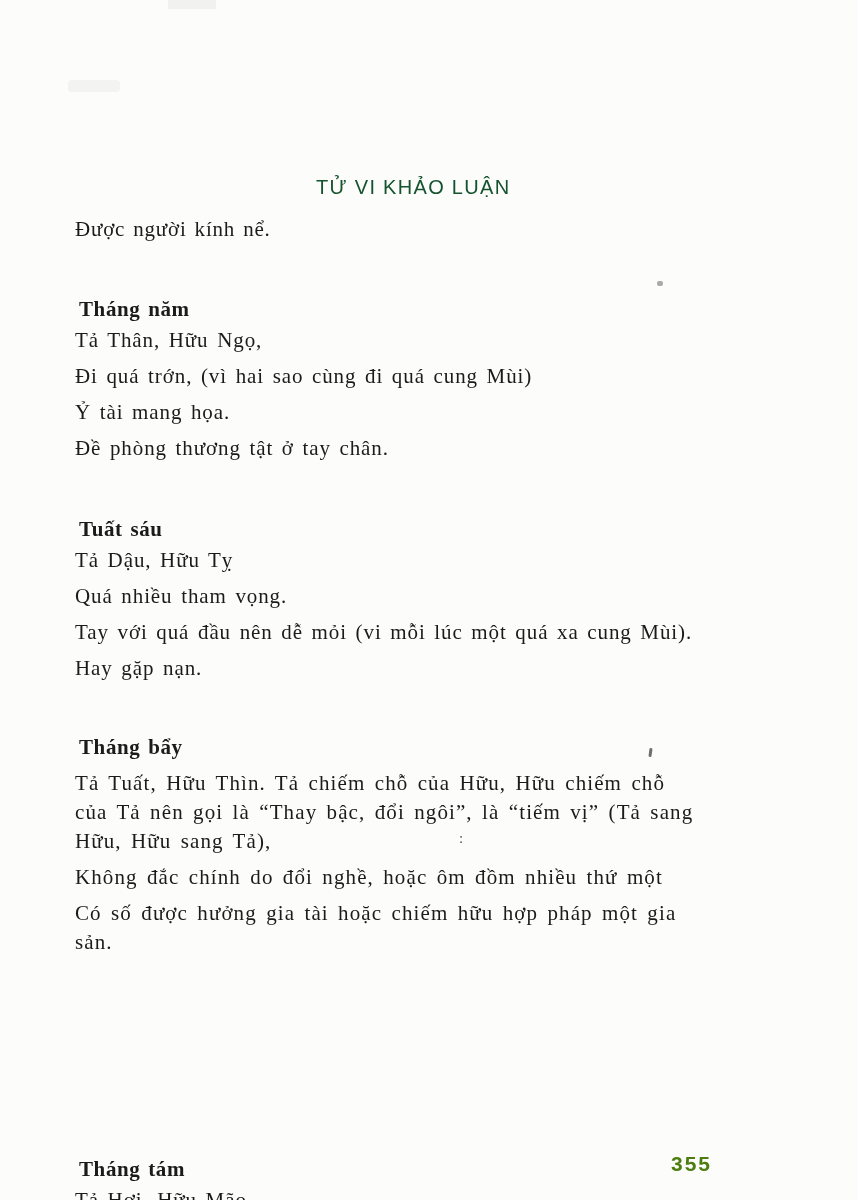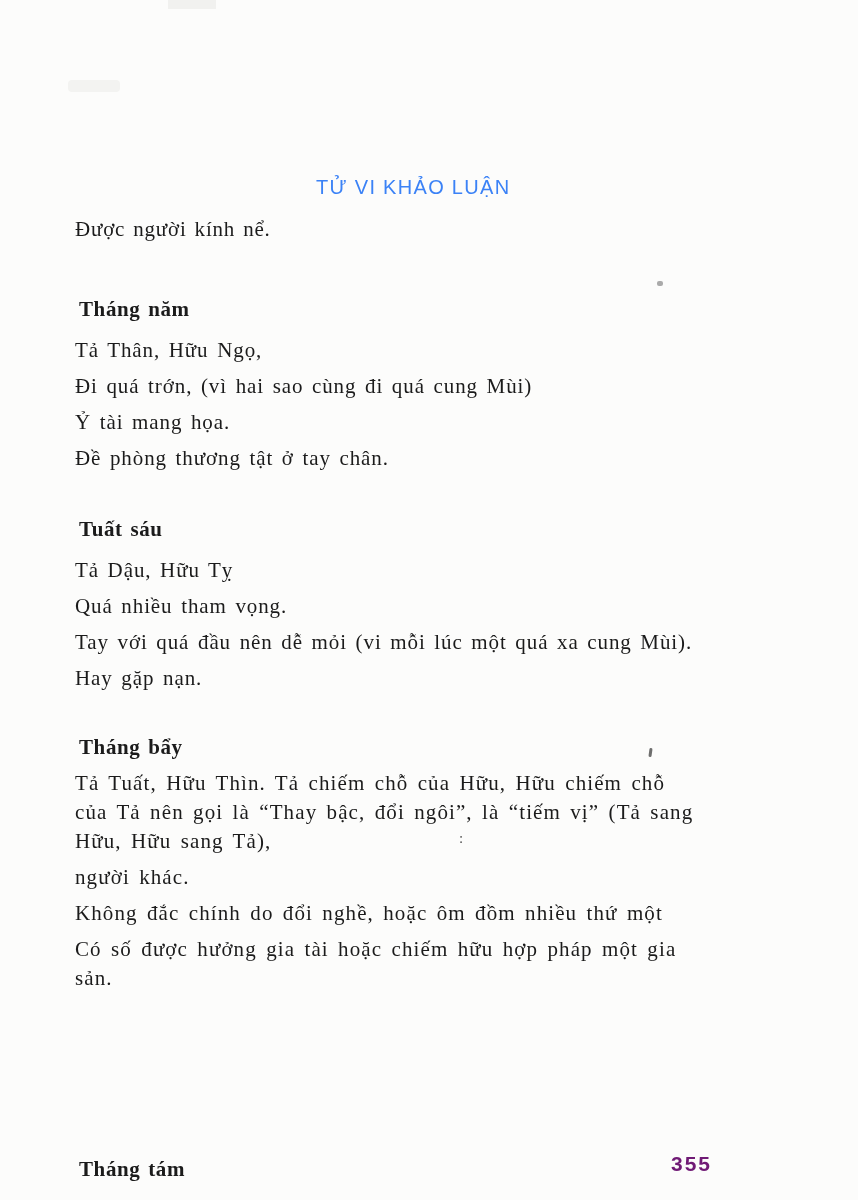--- a/index.html
+++ b/index.html
@@ -11,40 +11,40 @@
     font-family: "Liberation Serif", serif;
     color: #1b1b1b;
   }
   .abs { position: absolute; }
 
   .title {
     left: 316px; top: 176px;
     font-family: "Liberation Sans", sans-serif;
     font-size: 20px;
     letter-spacing: 1.3px;
-    color: #3b82f6;
+    color: #14532d;
     white-space: nowrap;
   }
   .intro {
     left: 75px; top: 217px;
     font-size: 21px;
     letter-spacing: 0.8px; word-spacing: 2px;
     white-space: nowrap;
   }
 
   .section { left: 75px; right: 60px; }
   .section h3 {
     margin: 0 0 0 4px;
     font-size: 21px;
     font-weight: bold;
     line-height: 26px;
     letter-spacing: 0.6px; word-spacing: 2px;
     white-space: nowrap;
   }
-  .lines { margin-top: 10px; }
+  .lines { }
   .line {
     font-size: 21px;
     line-height: 36px;
     letter-spacing: 0.9px; word-spacing: 2.5px;
     white-space: nowrap;
   }
   .paras { margin-top: 9px; }
   .para { margin: 0 0 7px 0; }
   .pline {
     font-size: 21px;
@@ -52,21 +52,21 @@
     letter-spacing: 1.1px; word-spacing: 3px;
     white-space: nowrap;
   }
 
   .page-number {
     left: 671px; top: 1152px;
     font-family: "Liberation Sans", sans-serif;
     font-weight: bold;
     font-size: 21px;
     letter-spacing: 2px;
-    color: #701a75;
+    color: #4d7c0f;
   }
 
   
   .speck-dot   { left: 657px; top: 281px; width: 6px; height: 5px; background: #8f8f8f; border-radius: 2px; opacity: .75; }
   .speck-tick  { left: 649px; top: 748px; width: 3px; height: 9px; background: #4a4a4a; border-radius: 2px; transform: rotate(8deg); opacity: .8; }
   .speck-colon { left: 459px; top: 830px; font-size: 15px; color: #555; font-family: "Liberation Serif", serif; }
   .smudge-a { left: 168px; top: 0;    width: 48px; height: 9px;  background: #f1f1ef; }
   .smudge-b { left: 68px;  top: 80px; width: 52px; height: 12px; background: #f3f3f1; border-radius: 4px; }
 </style>
 </head>
@@ -107,21 +107,20 @@
 
   <section class="abs section" style="top:734px">
     <h3>Tháng bẩy</h3>
     <div class="paras">
       <div class="para">
         <div class="pline">Tả Tuất, Hữu Thìn. Tả chiếm chỗ của Hữu, Hữu chiếm chỗ</div>
         <div class="pline">của Tả nên gọi là “Thay bậc, đổi ngôi”, là “tiếm vị” (Tả sang</div>
         <div class="pline">Hữu, Hữu sang Tả),</div>
       </div>
       <div class="para">
-        <div class="pline">người khác.</div>
       </div>
       <div class="para">
         <div class="pline">Không đắc chính do đổi nghề, hoặc ôm đồm nhiều thứ một</div>
       </div>
       <div class="para">
         <div class="pline">Có số được hưởng gia tài hoặc chiếm hữu hợp pháp một gia</div>
         <div class="pline">sản.</div>
       </div>
     </div>
   </section>

